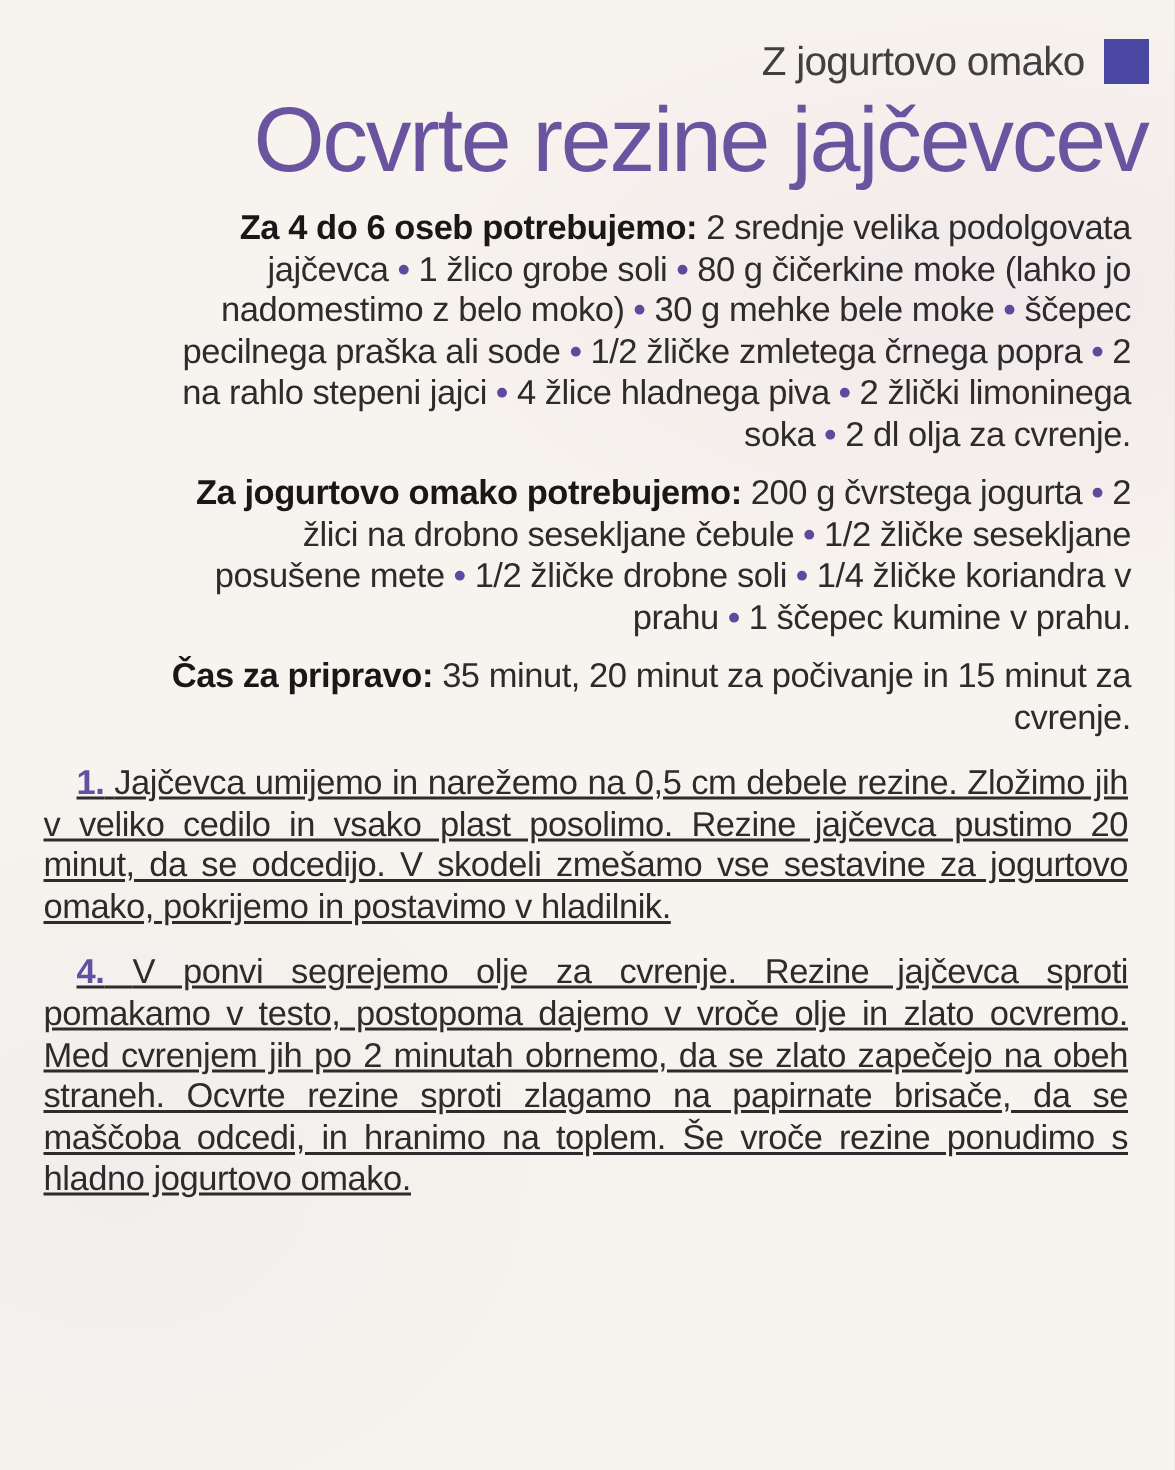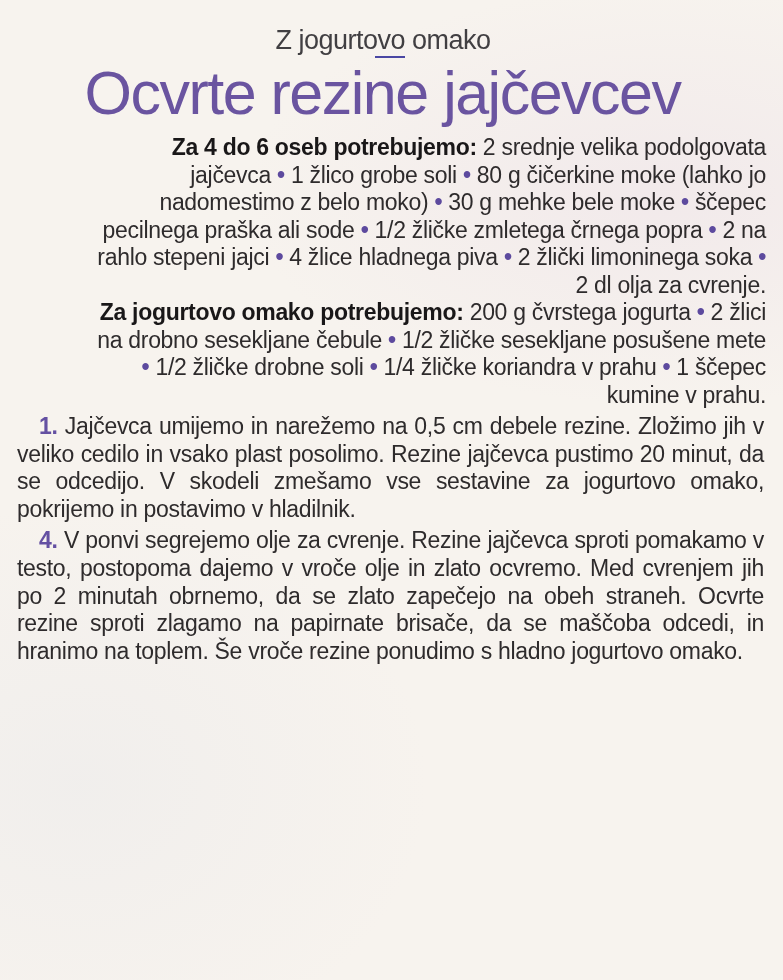--- a/index.html
+++ b/index.html
@@ -21,74 +21,74 @@
     color: #2e2b2c;
   }
 
   
   .kicker-row {
     display: flex;
     justify-content: flex-end;
     align-items: center;
     padding: 24px 17px 0 0;
     height: 34px;
-    flex-direction: column;
   }
   .kicker {
     font-size: 27px;
     line-height: 32px;
     letter-spacing: -0.5px;
     color: #413f42;
   }
   .kicker-square {
     display: inline-block;
     width: 30px;
     height: 30px;
     margin-left: 13px;
     background: #4a47a3;
   }
 
   
   .title {
     margin: 2px 18px 8px 0;
-    text-align: center;
+    text-align: right;
     font-size: 61px;
     line-height: 66px;
     font-weight: 400;
     letter-spacing: -1.5px;
     color: #6a54a0;
   }
 
   
   .ingredients {
     margin: 6px 17px 4px 95px;
     text-align: right;
     font-size: 23px;
     line-height: 27.5px;
     letter-spacing: -0.3px;
   }
-  .ingredients p { margin: 0; }
+  .ingredients p { margin: 12px; }
   .ingredients .lead { font-weight: 700; color: #191718; }
 
   .bullet {
     color: #5d4a9e;
     font-weight: 700;
   }
 
   
   .steps {
     margin: 2px 15px 0 13px;
     font-size: 23px;
     line-height: 27.6px;
     letter-spacing: -0.3px;
     text-align: justify;
   }
   .steps p.step {
-    margin: 4px;
+    margin: 16px;
     text-indent: 22px;
+    text-decoration: underline;
   }
   .step-num {
     font-weight: 700;
     color: #6450a2;
   }
 </style>
 </head>
 <body>
 
 <div class="page">
@@ -96,20 +96,21 @@
   <div class="kicker-row">
     <span class="kicker">Z jogurtovo omako</span>
     <span class="kicker-square"></span>
   </div>
 
   <h1 class="title">Ocvrte rezine jajčevcev</h1>
 
   <section class="ingredients">
     <p><strong class="lead">Za 4 do 6 oseb potrebujemo:</strong> <span class="bulleted">2 srednje velika podolgovata jajčevca <span class="bullet">•</span> 1 žlico grobe soli <span class="bullet">•</span> 80 g čičerkine moke (lahko jo nadomestimo z belo moko) <span class="bullet">•</span> 30 g mehke bele moke <span class="bullet">•</span> ščepec pecilnega praška ali sode <span class="bullet">•</span> 1/2 žličke zmletega črnega popra <span class="bullet">•</span> 2 na rahlo stepeni jajci <span class="bullet">•</span> 4 žlice hladnega piva <span class="bullet">•</span> 2 žlički limoninega soka <span class="bullet">•</span> 2 dl olja za cvrenje.</span></p>
     <p><strong class="lead">Za jogurtovo omako potrebujemo:</strong> <span class="bulleted">200 g čvrstega jogurta <span class="bullet">•</span> 2 žlici na drobno sesekljane čebule <span class="bullet">•</span> 1/2 žličke sesekljane posušene mete <span class="bullet">•</span> 1/2 žličke drobne soli <span class="bullet">•</span> 1/4 žličke koriandra v prahu <span class="bullet">•</span> 1 ščepec kumine v prahu.</span></p>
+    <p><strong class="lead">Čas za pripravo:</strong> <span>35 minut, 20 minut za počivanje in 15 minut za cvrenje.</span></p>
   </section>
 
   <section class="steps">
     <p class="step"><span class="step-num">1.</span> <span>Jajčevca umijemo in narežemo na 0,5 cm debele rezine. Zložimo jih v veliko cedilo in vsako plast posolimo. Rezine jajčevca pustimo 20 minut, da se odcedijo. V skodeli zmešamo vse sestavine za jogurtovo omako, pokrijemo in postavimo v hladilnik.</span></p>
     <p class="step"><span class="step-num">4.</span> <span>V ponvi segrejemo olje za cvrenje. Rezine jajčevca sproti pomakamo v testo, postopoma dajemo v vroče olje in zlato ocvremo. Med cvrenjem jih po 2 minutah obrnemo, da se zlato zapečejo na obeh straneh. Ocvrte rezine sproti zlagamo na papirnate brisače, da se maščoba odcedi, in hranimo na toplem. Še vroče rezine ponudimo s hladno jogurtovo omako.</span></p>
   </section>
 
 </div>
 
 </body></html>

